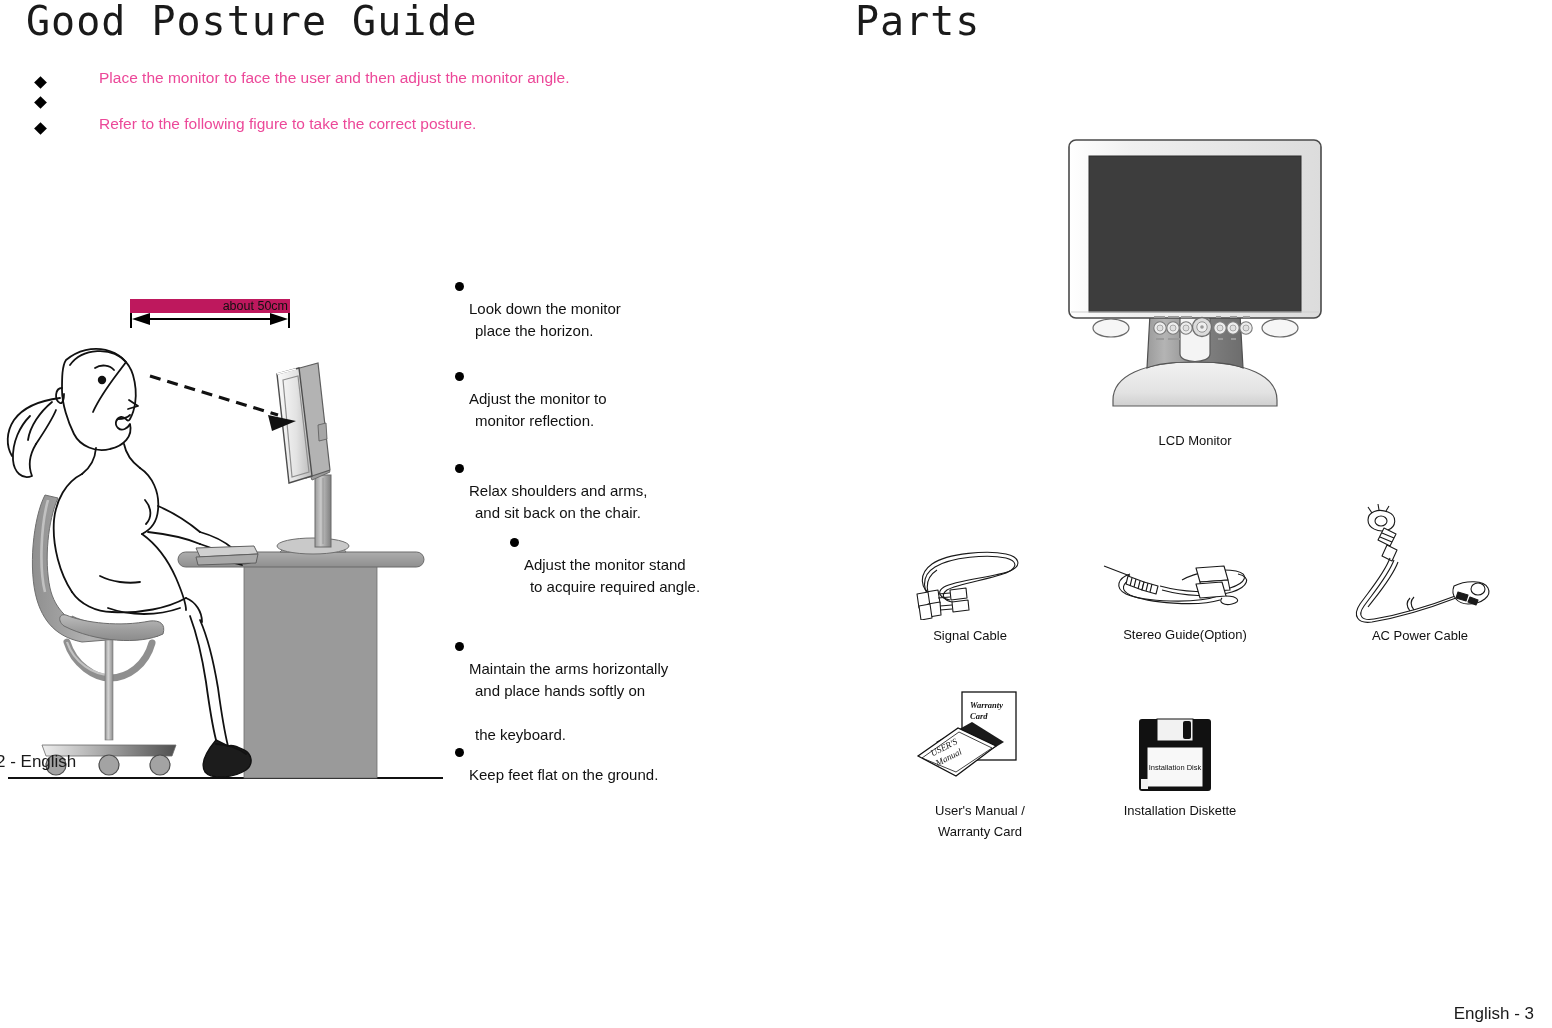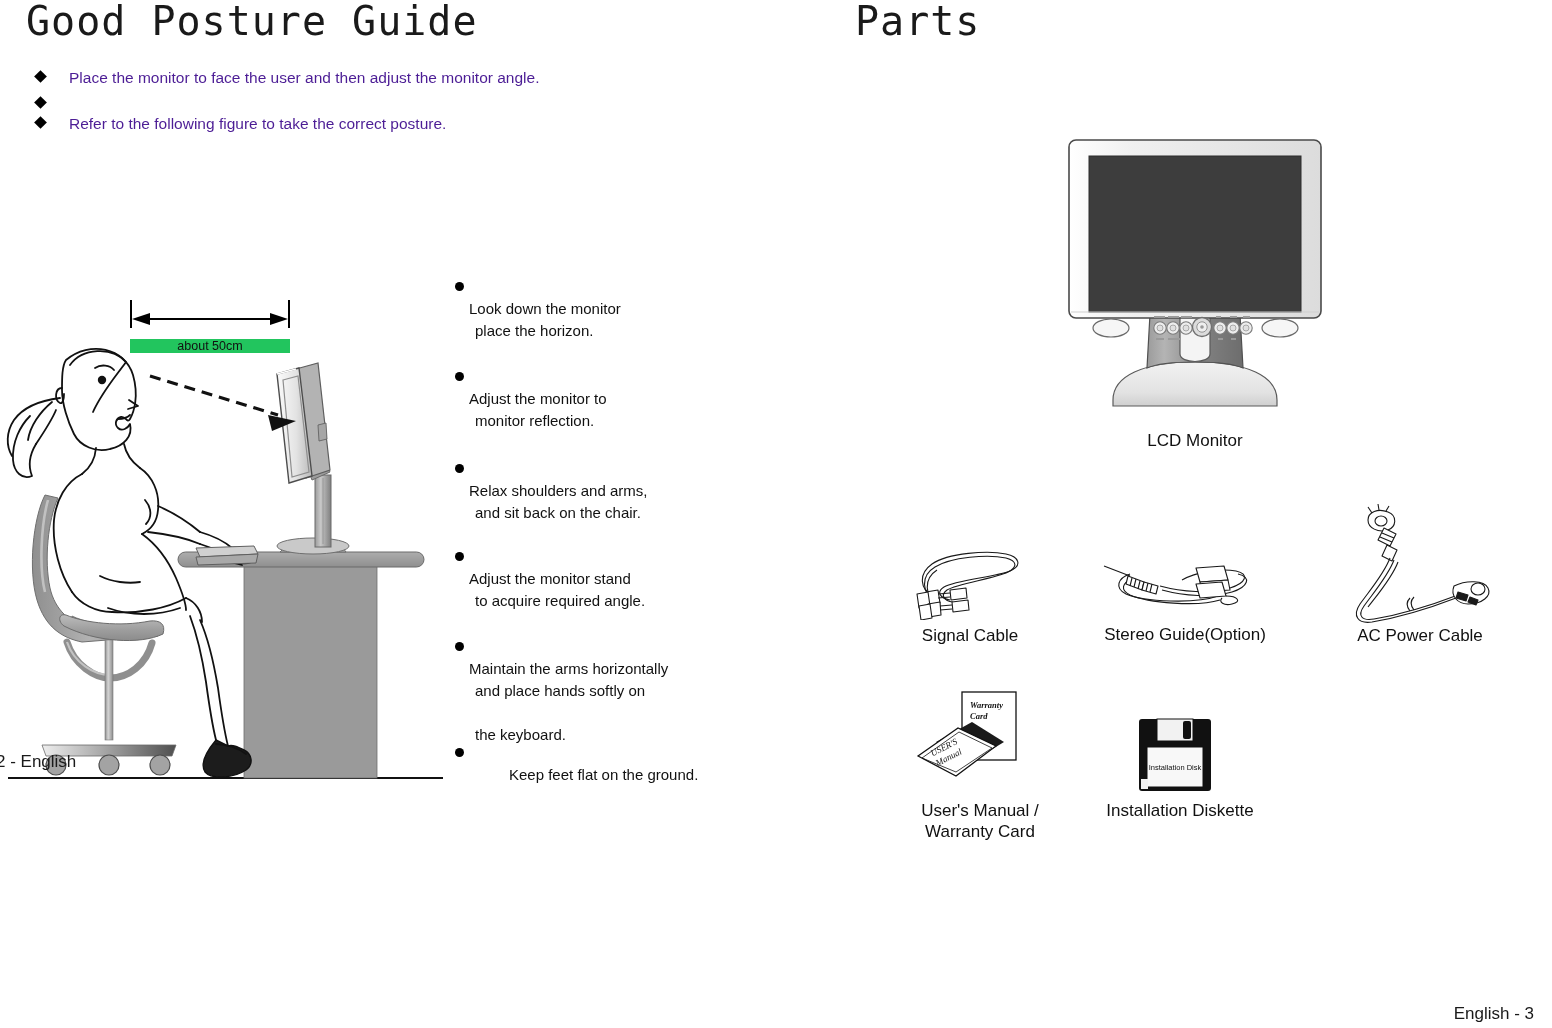--- a/index.html
+++ b/index.html
@@ -32,25 +32,26 @@
   #title-right { left: 855px; top: -2px; }
 
   
   .intro-list {
     position: absolute;
     left: 36px; top: 68px;
     width: 700px;
   }
   .intro-item {
     display: flex;
-    align-items: flex-start;
+    align-items: flex-end;
     margin-bottom: 7px;
     font-size: 15.5px;
     line-height: 19px;
-    color: #4c1d95;
+    color: #ec4899;
+    gap: 30px;
   }
   .diamond-bullet {
     width: 9px; height: 9px;
     background: #000;
     transform: rotate(45deg);
     margin: 4px 24px 0 0;
     flex: 0 0 auto;
   }
 
   
@@ -83,33 +84,33 @@
 
   
   #ruler { position: absolute; left: 130px; top: 300px; width: 160px; height: 34px; }
   #ruler .cap {
     position: absolute; top: 0; width: 2px; height: 28px; background: #000;
   }
   #ruler .cap.l { left: 0; }
   #ruler .cap.r { right: 0; }
   #ruler .ruler-label {
     position: absolute; left: 0; right: 0; top: -1px;
-    text-align: center; font-size: 12.5px; color: #111;
-    background: #22c55e; padding: 0 2px; margin-top: 40px;
+    text-align: right; font-size: 12.5px; color: #111;
+    background: #be185d; padding: 0 2px;
   }
 
   
   #posture-illustration { position: absolute; left: 0; top: 320px; width: 450px; height: 480px; }
 
   
   #lcd-wrap { position: absolute; left: 1055px; top: 132px; width: 280px; height: 300px; }
   .part-caption {
     position: absolute;
     text-align: center;
-    font-size: 17px;
+    font-size: 13px;
     color: #111;
     line-height: 21px;
     white-space: pre-line;
   }
   #cap-lcd      { left: 1055px; top: 430px; width: 280px; }
   #cap-signal   { left: 880px;  top: 625px; width: 180px; }
   #cap-stereo   { left: 1085px; top: 624px; width: 200px; }
   #cap-acpower  { left: 1325px; top: 625px; width: 190px; }
   #cap-manual   { left: 890px;  top: 800px; width: 180px; }
   #cap-diskette { left: 1085px; top: 800px; width: 190px; }
@@ -333,38 +334,38 @@
     </div>
 
     <div class="tip" style="top:182px;">
       <span class="dot-bullet"></span>
       <span class="tip-text">
         <span>Relax shoulders and arms,</span>
         <span class="ln2">and sit back on the chair.</span>
       </span>
     </div>
 
-    <div class="tip" style="top:270px;">
+    <div class="tip" style="top:256px;justify-content:center;">
       <span class="dot-bullet"></span>
       <span class="tip-text">
         <span>Adjust the monitor stand</span>
         <span class="ln2">to acquire required angle.</span>
       </span>
     </div>
 
     <div class="tip" style="top:360px;">
       <span class="dot-bullet"></span>
       <span class="tip-text">
         <span>Maintain the arms horizontally</span>
         <span class="ln2">and place hands softly on</span>
         <span class="ln2">the keyboard.</span>
       </span>
     </div>
 
-    <div class="tip" style="top:466px;gap:40px;">
+    <div class="tip" style="top:466px;">
       <span class="dot-bullet"></span>
       <span class="tip-text">
         <span>Keep feet flat on the ground.</span>
       </span>
     </div>
   </div>
 
   <div class="footer" id="footer-left">2 - English</div>
 </div>
 

